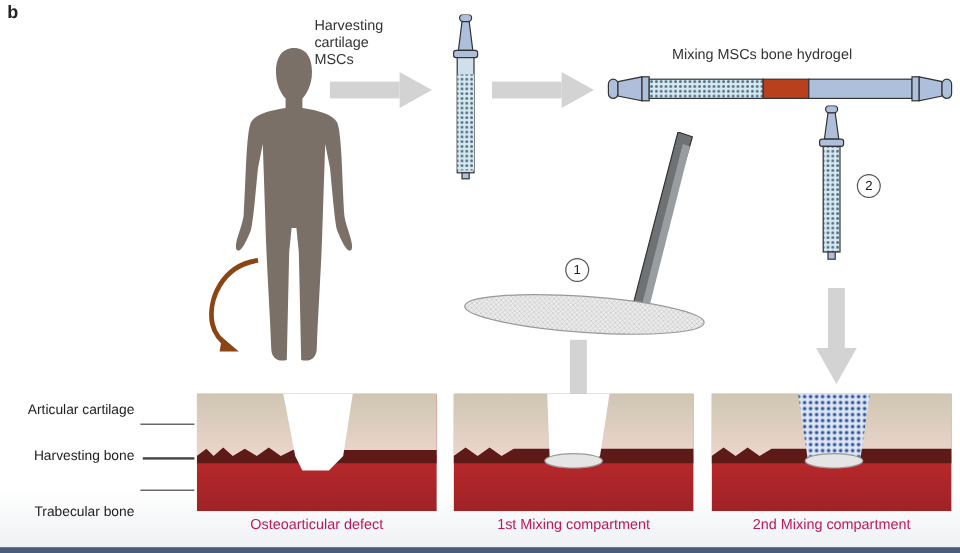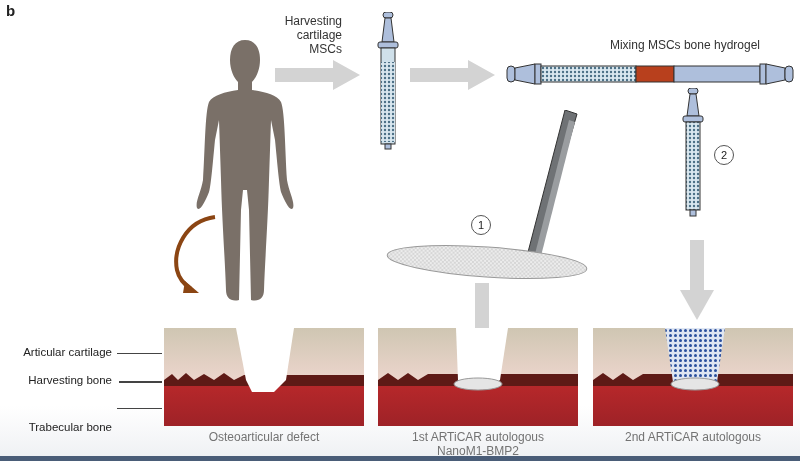--- a/index.html
+++ b/index.html
@@ -3,24 +3,24 @@
   <meta charset="utf-8">
   <style>
     html, body { margin: 0; padding: 0; }
     body {
       width: 800px; height: 461px; overflow: hidden; position: relative;
       background: linear-gradient(#ffffff 0%, #ffffff 88%, #eef0f3 100%);
       font-family: "Liberation Sans", sans-serif; color: #222;
     }
     .abs { position: absolute; }
     .panel-letter { left: 6px; top: 2px; font-weight: bold; font-size: 15px; }
-    .label { font-size: 12px; text-align: right; line-height: 14px; color: #333; }
+    .label { font-size: 12px; text-align: left; line-height: 14px; color: #333; }
     .side-label { font-size: 11.5px; color: #222; text-align: right; width: 112px; }
     .leader { height: 1px; background: #444; }
-    .caption { font-size: 12px; text-align: center; line-height: 14px; color: #737373; }
+    .caption { font-size: 12px; text-align: center; line-height: 14px; color: #be185d; }
     .bottom-bar { left: 0; top: 456px; width: 800px; height: 5px; background: #4a5d78; }
     .circle-num {
       width: 18px; height: 18px; border: 1px solid #555; border-radius: 50%;
       font-size: 11px; text-align: center; line-height: 18px; background: #fff; color: #222;
     }
   </style>
 </head>
 <body>
 
 <div class="abs panel-letter">b</div>
@@ -117,21 +117,21 @@
 
 <svg class="abs" style="left:465px;top:283px" width="36" height="80">
   <rect x="10" y="0" width="14" height="52" fill="#d3d3d3"></rect>
     <polygon points="0,50 34,50 17,80" fill="#d3d3d3"></polygon>
 </svg>
 <svg class="abs" style="left:680px;top:240px" width="36" height="80">
   <rect x="10" y="0" width="14" height="52" fill="#d3d3d3"></rect>
     <polygon points="0,50 34,50 17,80" fill="#d3d3d3"></polygon>
 </svg>
 
-<div class="abs side-label" style="left:0;top:346px">Articular cartilage</div>
+<div class="abs side-label" style="left:0;top:336px">Articular cartilage</div>
 <div class="abs leader" style="left:117px;top:353px;width:45px"></div>
 <div class="abs side-label" style="left:0;top:374px">Harvesting bone</div>
 <div class="abs leader" style="left:119px;top:381px;width:43px;height:2px"></div>
 <div class="abs side-label" style="left:0;top:421px">Trabecular bone</div>
 <div class="abs leader" style="left:117px;top:408px;width:45px"></div>
 
 <svg class="abs" style="left:164px;top:328px" width="200" height="98">
   <defs>
     <linearGradient id="cart" x1="0" y1="0" x2="0" y2="1">
         <stop offset="0" stop-color="#cfc6b2"></stop>
@@ -165,20 +165,19 @@
   <rect x="0" y="0" width="200" height="52" fill="url(#cart)"></rect>
   <path d="M0 52 L10 45 L20 52 L30 45 L40 52 L50 46 L200 46 L200 58 L0 58 Z" fill="#5e1a16"></path>
   <polygon points="72,0 132,0 124,54 80,54" fill="url(#blue)"></polygon>
   <ellipse cx="102" cy="56" rx="24" ry="6" fill="#e5e5e5" stroke="#999"></ellipse>
 </svg>
 
 <div class="abs caption" style="left:164px;top:430px;width:200px">
   <div>Osteoarticular defect</div>
 </div>
 <div class="abs caption" style="left:378px;top:430px;width:200px">
-  <div>1st ARTiCAR autologous</div>
-  <div>NanoM1-BMP2</div>
+  <div>1st Mixing compartment</div>
 </div>
 <div class="abs caption" style="left:593px;top:430px;width:200px">
-  <div>2nd ARTiCAR autologous</div>
+  <div>2nd Mixing compartment</div>
 </div>
 
 <div class="abs bottom-bar"></div>
 
 </body></html>

